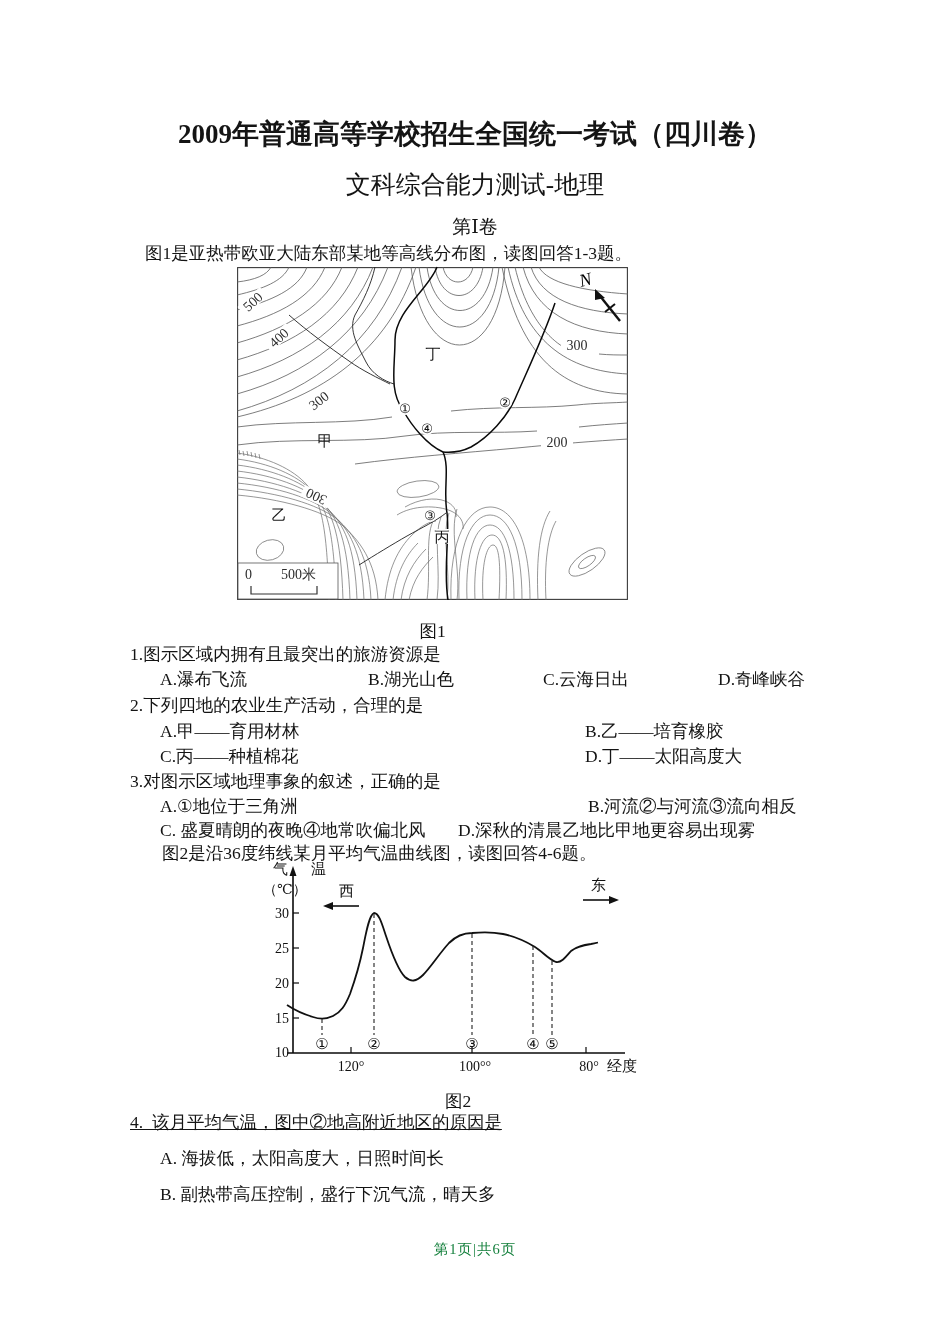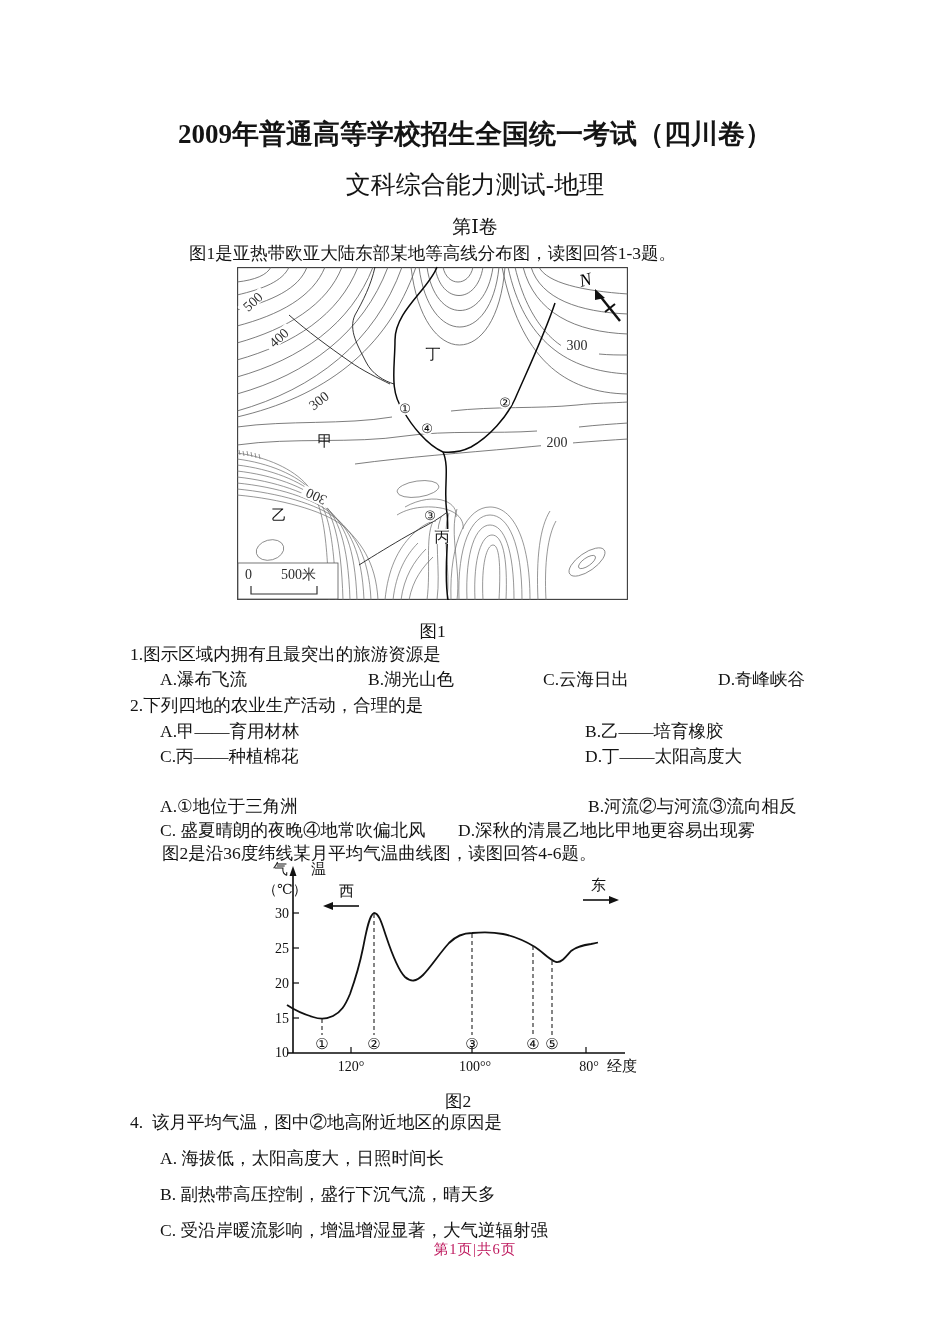--- a/index.html
+++ b/index.html
@@ -5,21 +5,21 @@
   html,body{margin:0;padding:0;background:#fff;}
   .page{position:relative;width:870px;height:1344px;background:#fff;overflow:hidden;
         font-family:"Liberation Serif","DejaVu Serif",serif;color:#141414;}
   .t{position:absolute;white-space:pre;line-height:1.2;}
   .center{left:0;width:950px;text-align:center;}
   .title{font-weight:bold;font-size:27px;}
   .subtitle{font-weight:normal;font-size:25px;}
   .sec{font-size:19px;}
   .body{font-size:17.5px;}
   .cap{position:absolute;text-align:center;font-size:17.5px;}
-  .foot{font-size:14.5px;color:#be185d;letter-spacing:1px;}
+  .foot{font-size:14.5px;color:#15803d;letter-spacing:1px;}
   svg{position:absolute;overflow:visible;}
   svg text{font-family:"Liberation Serif","DejaVu Serif",serif;}
   .contour{fill:none;stroke:#5c5c5c;stroke-width:0.8;}
   .contour2{fill:none;stroke:#6a6a6a;stroke-width:0.7;}
   .river{fill:none;stroke:#0a0a0a;stroke-width:1.5;}
   .stream{fill:none;stroke:#1f1f1f;stroke-width:0.9;}
   .border{fill:none;stroke:#3a3a3a;stroke-width:1.1;}
   .mlabel{font-size:14px;fill:#2e2e2e;}
   .mplace{font-size:15px;fill:#111;}
   .mpt{font-size:13px;fill:#111;}
@@ -33,21 +33,21 @@
   .ah{fill:#111;stroke:none;}
 </style>
 </head>
 <body>
 
 <div class="page">
 
   <div class="t center title" style="top:118px;">2009年普通高等学校招生全国统一考试（四川卷）</div>
   <div class="t center subtitle" style="top:170px;">文科综合能力测试-地理</div>
   <div class="t center sec" style="top:216px;">第Ⅰ卷</div>
-  <div class="t body" style="left:145px;top:243px;margin-left:44px;">图1是亚热带欧亚大陆东部某地等高线分布图，读图回答1-3题。</div>
+  <div class="t body" style="left:145px;top:243px;">图1是亚热带欧亚大陆东部某地等高线分布图，读图回答1-3题。</div>
 
   <svg style="left:237px;top:267px;" width="391" height="333" viewBox="0 0 391 333">
     <rect class="border" x="0.6" y="0.6" width="389.8" height="331.8"></rect>
 
     <g>
       <path class="contour" d="M34,0 C30,8 18,13 0,15"></path>
       <path class="contour" d="M52,0 C46,14 26,22 0,28"></path>
       <path class="contour" d="M70,0 C62,22 34,34 0,43"></path>
       <path class="contour" d="M88,0 C76,30 42,48 0,59"></path>
       <path class="contour" d="M105,0 C90,38 50,62 0,76"></path>
@@ -201,20 +201,21 @@
   <div class="t body" style="left:368px;top:669px;">B.湖光山色</div>
   <div class="t body" style="left:543px;top:669px;">C.云海日出</div>
   <div class="t body" style="left:718px;top:669px;">D.奇峰峡谷</div>
 
   <div class="t body" style="left:130px;top:695px;">2.下列四地的农业生产活动，合理的是</div>
   <div class="t body" style="left:160px;top:721px;">A.甲——育用材林</div>
   <div class="t body" style="left:585px;top:721px;">B.乙——培育橡胶</div>
   <div class="t body" style="left:160px;top:746px;">C.丙——种植棉花</div>
   <div class="t body" style="left:585px;top:746px;">D.丁——太阳高度大</div>
 
+  <div class="t body" style="left:130px;top:771px;">3.对图示区域地理事象的叙述，正确的是</div>
   <div class="t body" style="left:160px;top:796px;">A.①地位于三角洲</div>
   <div class="t body" style="left:588px;top:796px;">B.河流②与河流③流向相反</div>
   <div class="t body" style="left:160px;top:820px;">C. 盛夏晴朗的夜晚④地常吹偏北风</div>
   <div class="t body" style="left:458px;top:820px;">D.深秋的清晨乙地比甲地更容易出现雾</div>
 
   <div class="t body" style="left:162px;top:843px;">图2是沿36度纬线某月平均气温曲线图，读图回答4-6题。</div>
 
   <svg style="left:253px;top:856px;" width="410" height="228" viewBox="0 0 410 228">
 
     <line class="axis" x1="40" y1="17" x2="40" y2="197"></line>
@@ -275,20 +276,19 @@
       <text class="clabel" x="69" y="193" text-anchor="middle">①</text>
       <text class="clabel" x="121" y="193" text-anchor="middle">②</text>
       <text class="clabel" x="219" y="193" text-anchor="middle">③</text>
       <text class="clabel" x="280" y="193" text-anchor="middle">④</text>
       <text class="clabel" x="299" y="193" text-anchor="middle">⑤</text>
     </g>
   </svg>
 
   <div class="cap" style="left:253px;top:1089px;width:410px;">图2</div>
 
-  <div class="t body" style="left:130px;top:1112px;">4.  该月平均气温，图中②地高附近地区的原因是</div>
+  <div class="t body" style="left:130px;top:1112px;text-decoration:underline;">4.  该月平均气温，图中②地高附近地区的原因是</div>
   <div class="t body" style="left:160px;top:1148px;">A. 海拔低，太阳高度大，日照时间长</div>
   <div class="t body" style="left:160px;top:1184px;">B. 副热带高压控制，盛行下沉气流，晴天多</div>
-  <div class="t body" style="left:160px;top:1220px;">C. 受沿岸暖流影响，增温增湿显著，大气逆辐射强</div>
 
   <div class="t center foot" style="top:1241px;">第1页|共6页</div>
 
 </div>
 
 </body></html>

